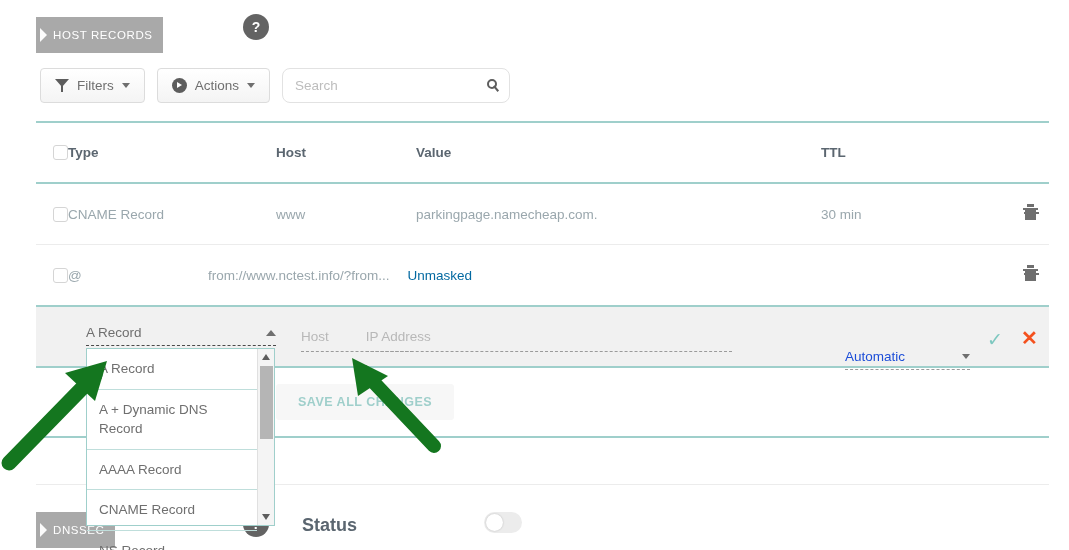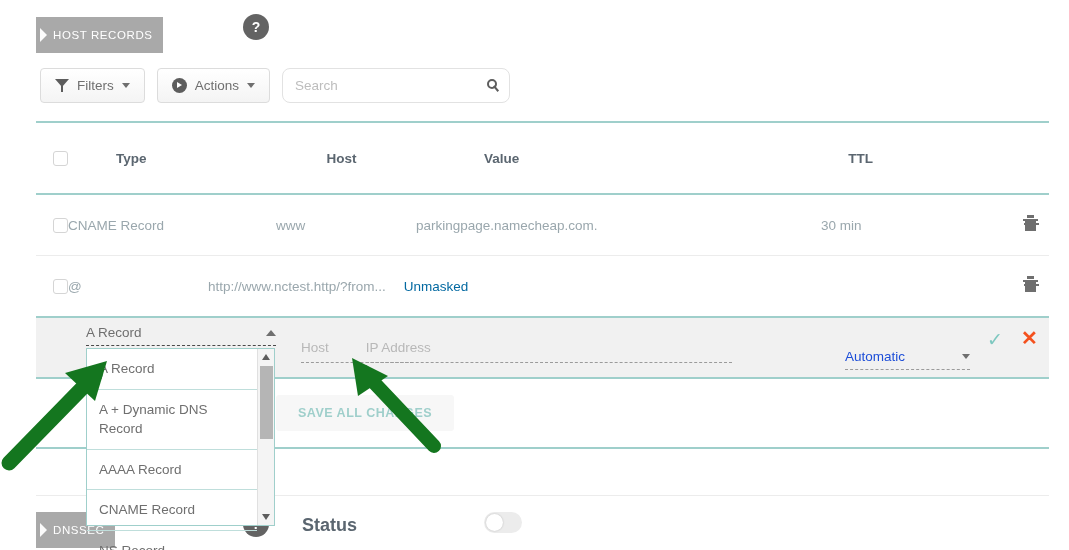--- a/index.html
+++ b/index.html
@@ -151,21 +151,21 @@
   .table { position: absolute; left: 36px; top: 121px; width: 1013px; }
   .rule-teal { height: 2px; background: #9fcfcb; }
   .rule-gray { height: 1px; background: #ececec; }
 
   .trow {
     position: relative;
     display: flex;
     align-items: center;
     height: 60px;
   }
-  .thead { height: 70px; gap: 48px; }
+  .thead { height: 59px; }
   .thead .cell { color: #5b6670; font-size: 13.5px; font-weight: bold; }
 
   .cell { font-size: 13.5px; color: #9aa7ad; }
   .c-chk   { width: 32px; padding-left: 17px; }
   .c-type  { width: 208px; }
   .c-host  { width: 140px; }
   .c-value { width: 405px; }
   .c-ttl   { width: 180px; }
   .c-act   { flex: 1; text-align: right; padding-right: 12px; }
 
@@ -422,21 +422,21 @@
   </div>
 
   <div class="rule-gray"></div>
 
   <div class="trow">
     <div class="c-chk">
       <div class="chk"></div>
     </div>
     <div class="cell c-host">@</div>
     <div class="cell c-value" style="display:flex;gap:18px;">
-      <span>http://www.nctest.http/?from...</span>
+      <span>from://www.nctest.info/?from...</span>
       <span class="unmasked">Unmasked</span>
     </div>
     <div class="cell c-ttl"></div>
     <div class="c-act">
       <span class="trash"><i class="trash-body"></i></span>
     </div>
   </div>
 
   <div class="editrow">
     <div class="field" style="margin-left:265px;">

